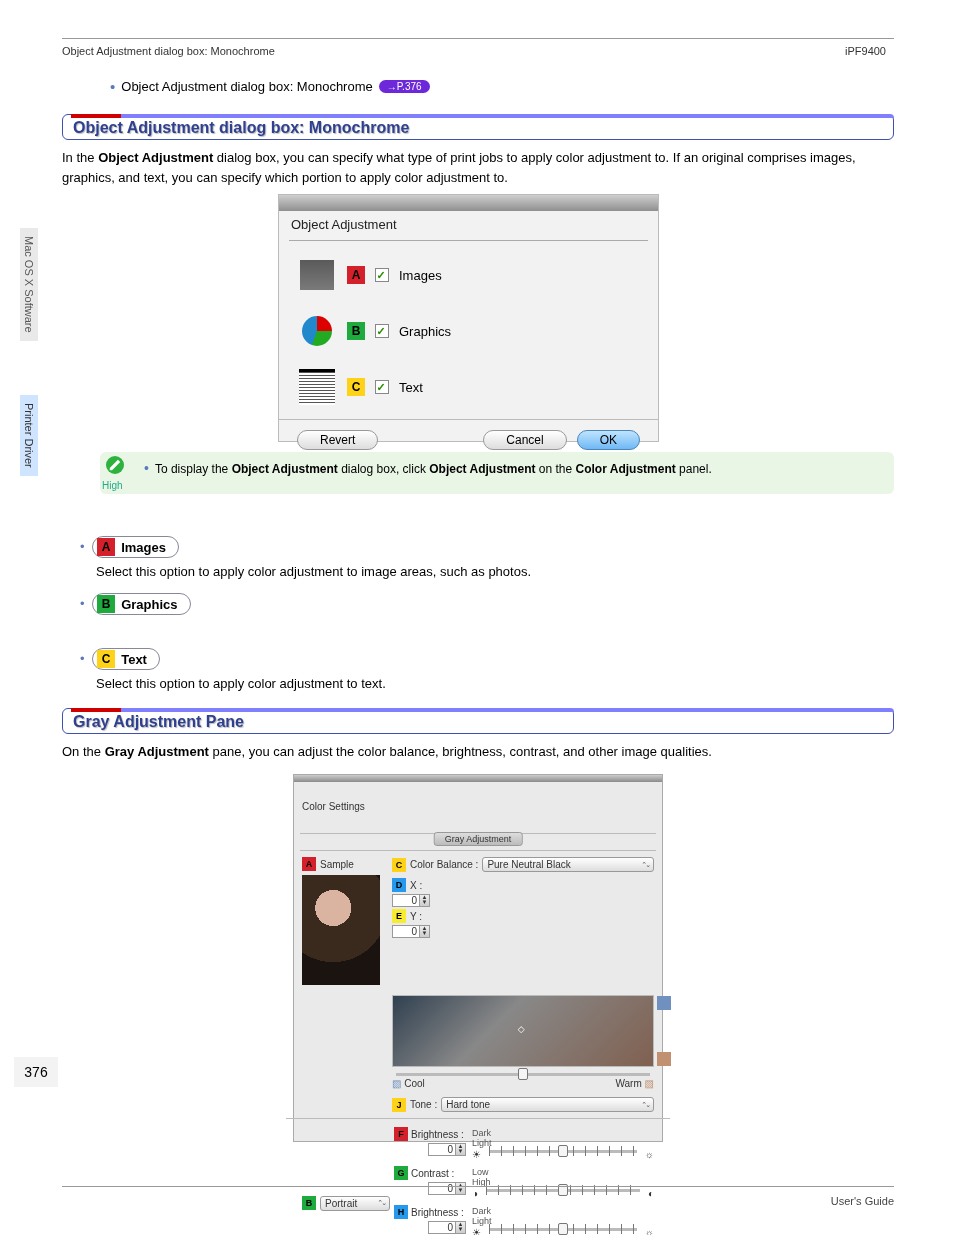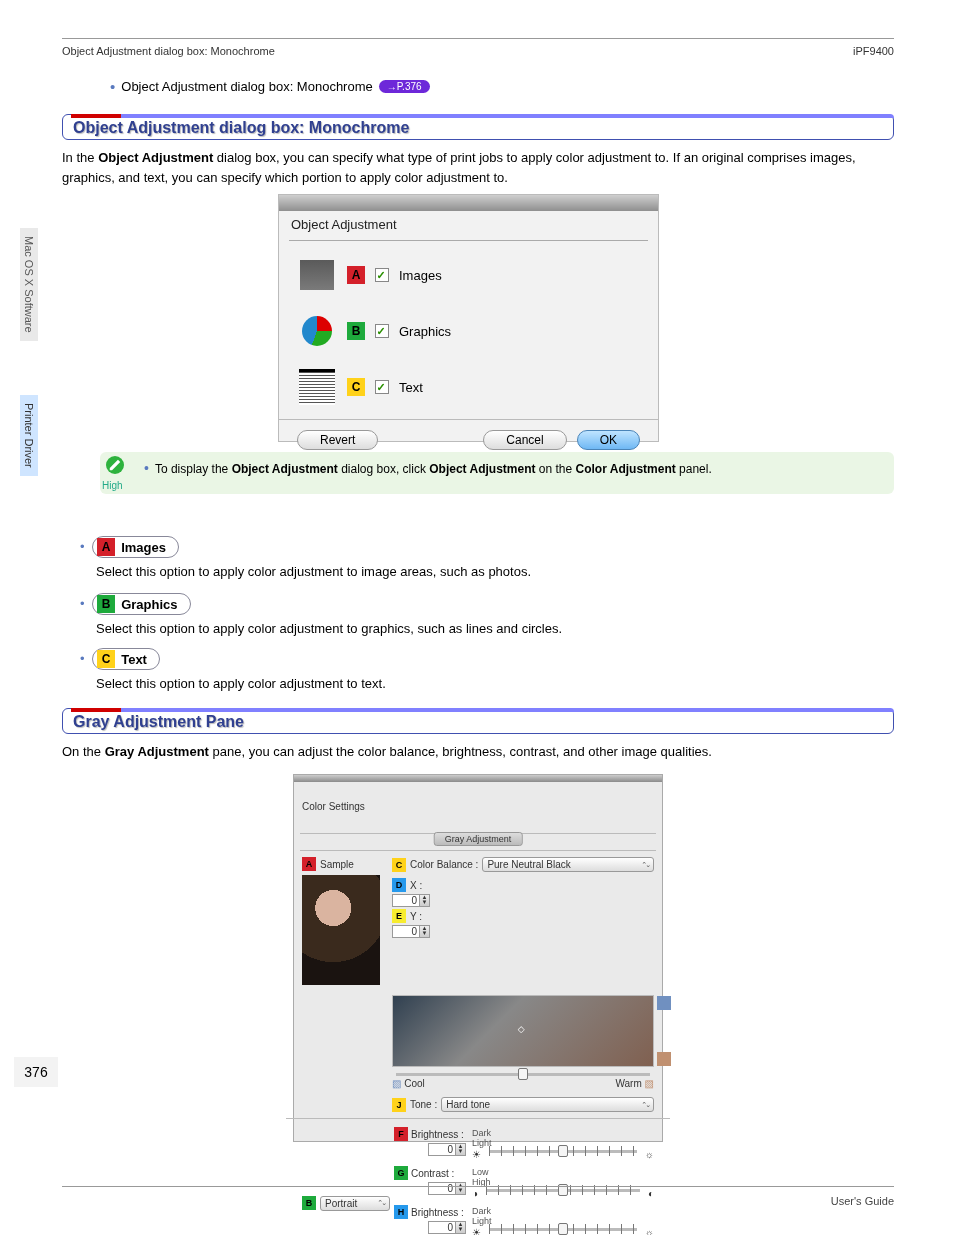--- a/index.html
+++ b/index.html
@@ -1,20 +1,20 @@
 <!DOCTYPE html>
 <html><head>
 <meta charset="utf-8">
 <style>
   * { box-sizing: border-box; margin: 0; padding: 0; }
   body { width: 954px; height: 1235px; font-family: Arial, Helvetica, sans-serif; position: relative; background: #fff; font-size: 13px; }
 
   .header-rule { position: absolute; top: 38px; left: 62px; right: 60px; border-top: 1px solid #999; }
   .breadcrumb { position: absolute; top: 45px; left: 62px; font-size: 11px; color: #333; }
-  .model { position: absolute; top: 45px; right: 60px; font-size: 11px; color: #333; }
+  .model { position: absolute; top: 45px; right: 68px; font-size: 11px; color: #333; }
 
   .link-line { position: absolute; top: 78px; left: 110px; font-size: 13px; display: flex; align-items: center; gap: 6px; }
   .bullet-blue { color: #5a7abf; font-size: 15px; }
   .ref-pill { display: inline-flex; align-items: center; background: #6d28d9; color: #fff; border-radius: 10px; padding: 1px 8px; font-size: 10px; }
 
   .section-h { position: relative; border: 1px solid #4050b0; border-radius: 6px; height: 26px; }
   .sh-bar { position: absolute; left: 8px; top: -1px; right: -1px; height: 4px; background: linear-gradient(to right, #ff0000, #8080ff 50px, #8080ff); border-radius: 0 6px 0 0; }
   .sh-bar::before { content:""; position:absolute; left:0; top:0; width:50px; height:4px; background:#d00000; }
   .sh-text { position: absolute; left: 10px; top: 4px; font-size: 16px; font-weight: bold; color: #304090; text-shadow: 1px 1px 1px #bbb; }
 
@@ -182,21 +182,20 @@
     <b>Images</b>
   </span>
   <div class="cat-desc">Select this option to apply color adjustment to image areas, such as photos.</div>
 </div>
 <div class="cat-wrap catB">
   <span class="dot">•</span>
   <span class="pill-cat">
     <span class="badge bB">B</span>
     <b>Graphics</b>
   </span>
-  <div class="cat-desc">Select this option to apply color adjustment to graphics, such as lines and circles.</div>
 </div>
 <div class="cat-wrap catC">
   <span class="dot">•</span>
   <span class="pill-cat">
     <span class="badge bC">C</span>
     <b>Text</b>
   </span>
   <div class="cat-desc">Select this option to apply color adjustment to text.</div>
 </div>
 

